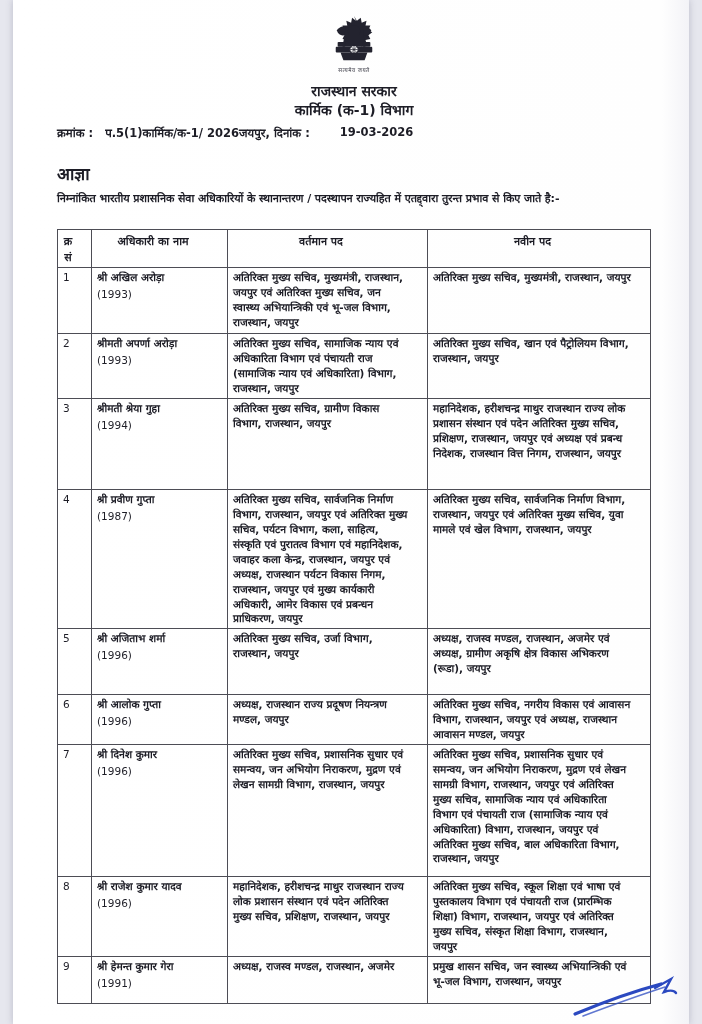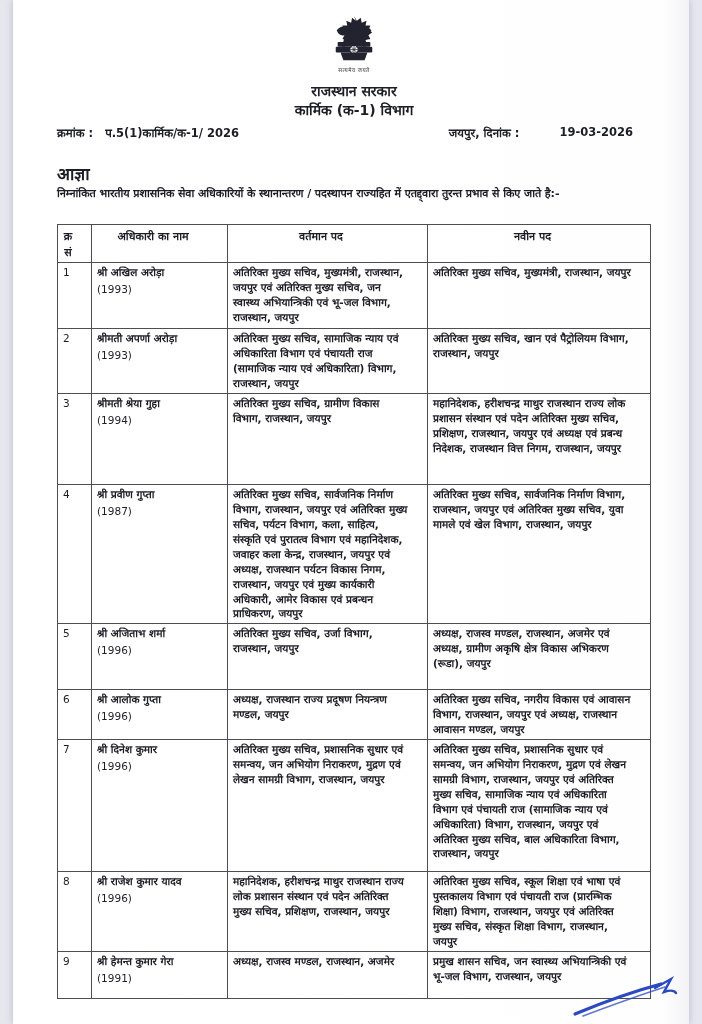--- a/index.html
+++ b/index.html
@@ -9,26 +9,26 @@
         background:linear-gradient(90deg,#ffffff 0%,#fefefe 96%,#f3f3f7 100%);
         box-shadow:0 0 7px rgba(70,70,100,.28)}
   .content{padding:10px 38px 0 44px;position:relative}
 
   
   .emblem-wrap{text-align:center;margin-top:4px}
   .emblem-wrap svg{display:inline-block}
   .motto{font-size:5.5px;letter-spacing:.5px;color:#30303c;margin-top:-2px}
   .gov-title{text-align:center;font-size:14px;font-weight:700;margin-top:7px}
   .dept-title{text-align:center;font-size:14px;font-weight:700;margin-top:0}
-  .ref-row{display:flex;justify-content:space-between;align-items:baseline;margin-top:6px;
+  .ref-row{display:flex;justify-content:flex-start;align-items:baseline;margin-top:6px;
            font-size:11.5px;font-weight:700}
   .ref-left{white-space:nowrap}
-  .ref-right{display:flex;gap:40px;white-space:nowrap;padding-right:18px}
+  .ref-right{display:flex;gap:30px;white-space:nowrap;padding-right:18px}
   .order-heading{font-size:17px;font-weight:700;margin-top:22px}
-  .intro{font-size:11px;font-weight:700;white-space:nowrap;letter-spacing:-.1px}
+  .intro{font-size:11px;font-weight:700;margin-top:5px;white-space:nowrap;letter-spacing:-.1px}
 
   
   table{border-collapse:collapse;width:100%;margin-top:24px;table-layout:fixed}
   col.c1{width:34px}col.c2{width:136px}col.c3{width:200px}
   th,td{border:1px solid #4d4d55;vertical-align:top;padding:2px 18px 2px 5px;
         font-size:10.5px;line-height:1.42;font-weight:600;word-wrap:break-word}
   th{text-align:center;font-weight:700;font-size:11px;height:30px;padding-top:4px}
   td.c-sno{font-weight:500}
   .nm{display:block;font-weight:700}
   .batch{display:block;font-weight:400;margin-top:2px}

